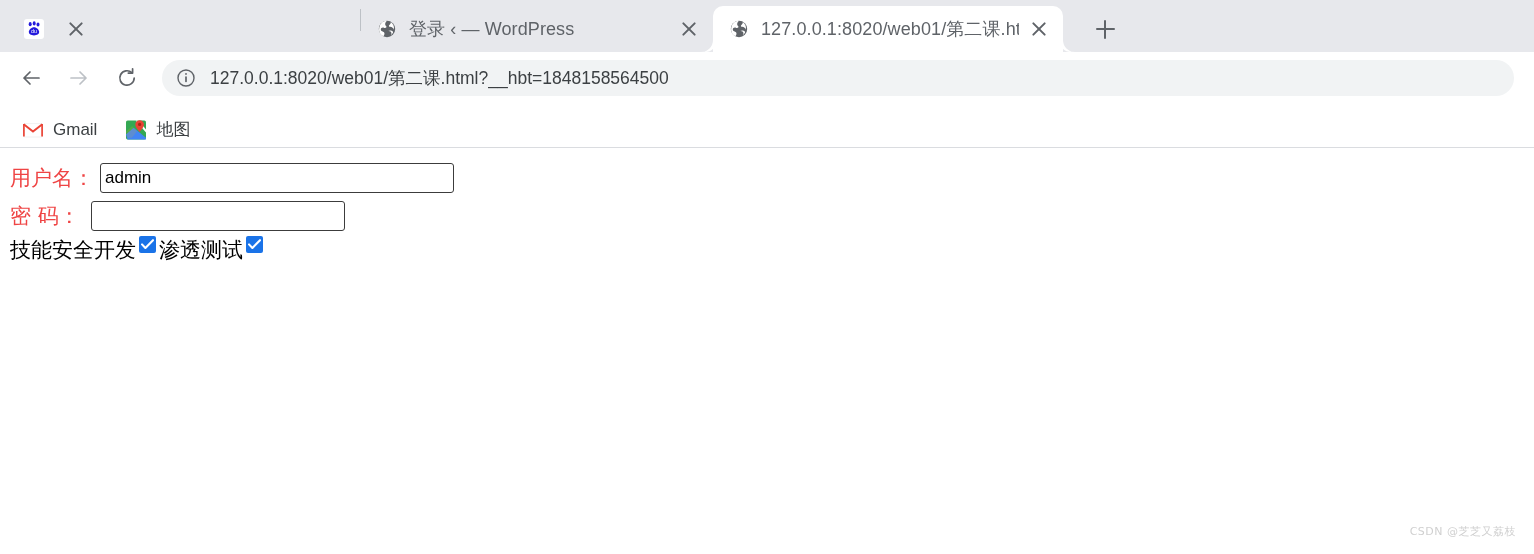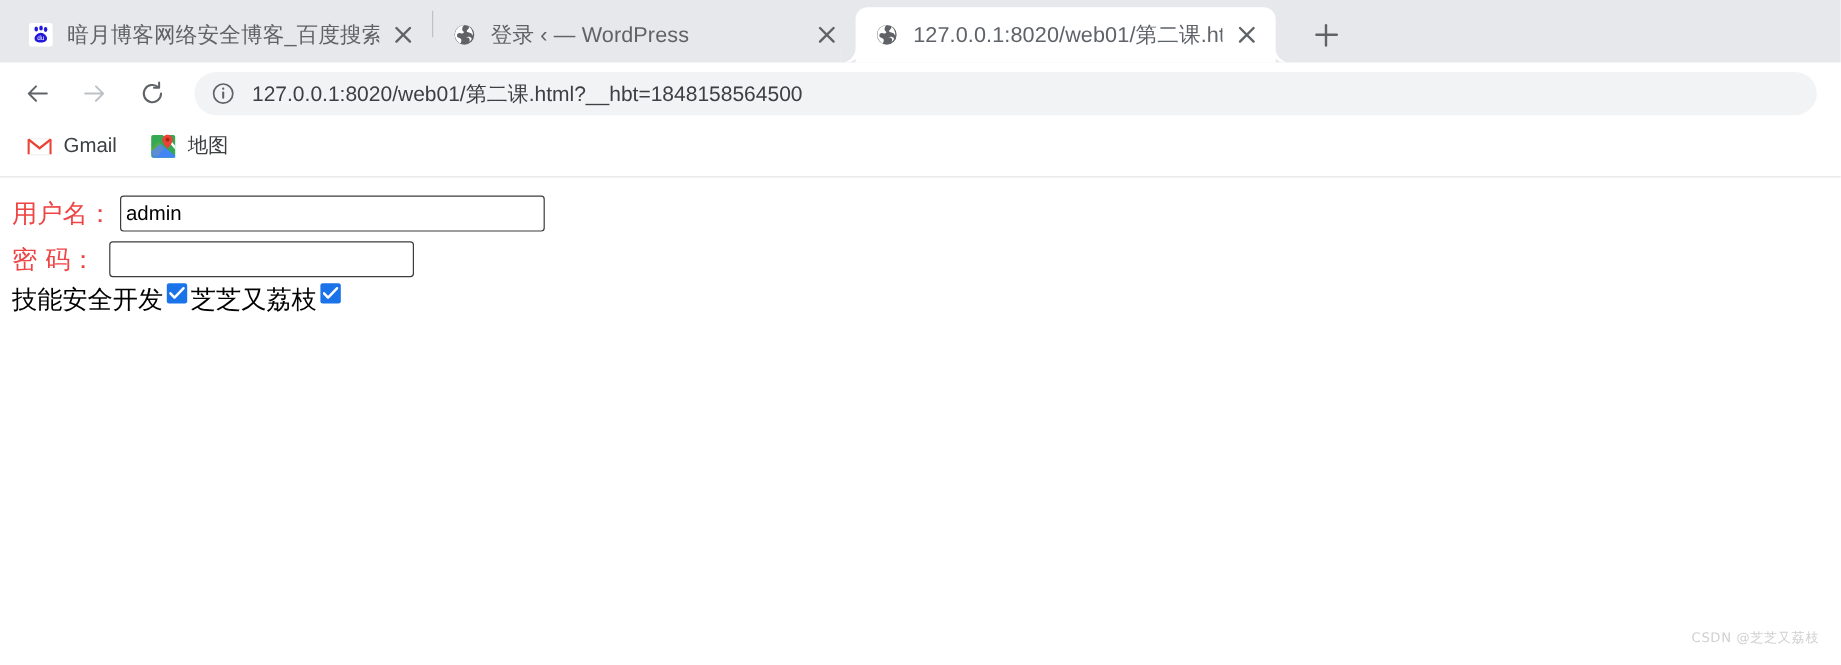--- a/index.html
+++ b/index.html
@@ -184,21 +184,21 @@
     height: 44px;
     background: #ffffff;
     display: flex;
     align-items: center;
     padding-left: 14px;
     box-sizing: border-box;
     border-bottom: 1px solid #dadce0;
   }
   .bookmark {
     display: flex;
-    align-items: flex-start;
+    align-items: flex-end;
     height: 30px;
     padding: 0 8px;
     border-radius: 4px;
     margin-right: 12px;
   }
   .bookmark-icon {
     width: 22px;
     height: 22px;
     flex: 0 0 22px;
     margin-right: 9px;
@@ -288,21 +288,20 @@
     <span class="tab-favicon">
       <svg viewBox="0 0 20 20" width="20" height="20">
         <rect x="0" y="0" width="20" height="20" rx="3" fill="#ffffff"></rect>
         <ellipse cx="6.2" cy="5.2" rx="1.5" ry="2.1" fill="#2319dc"></ellipse>
         <ellipse cx="10.2" cy="4.4" rx="1.5" ry="2.1" fill="#2319dc"></ellipse>
         <ellipse cx="14.0" cy="5.6" rx="1.5" ry="2.0" fill="#2319dc"></ellipse>
         <path d="M10 8.2c2.6 0 5.2 2.6 5.2 4.9 0 2.2-2.2 3.3-5.2 3.3s-5.2-1.1-5.2-3.3c0-2.3 2.6-4.9 5.2-4.9z" fill="#2319dc"></path>
         <text x="10" y="14.4" font-size="5.4" fill="#ffffff" text-anchor="middle" font-family="Liberation Sans, sans-serif">du</text>
       </svg>
     </span>
-    <span class="tab-title">暗月博客网络安全博客_百度搜索</span>
     <span class="tab-close"></span>
   </div>
 
   <div class="tab-separator"></div>
 
   <div class="tab inactive">
     <span class="tab-favicon">
       <svg viewBox="0 0 20 20" width="20" height="20">
         <circle cx="10" cy="10" r="8.2" fill="#5f6368"></circle>
         <path d="M10 1.8c-2 1.6-2.4 4.2-1 5.3 1.6 1.2-.6 2.3-2.1 1.6-1.5-.7-3.2.3-3.1 2 .1 1.8 2.2 1.5 3.2 2.6 1 1.1.4 2.9-.6 3.9A8.2 8.2 0 0 1 10 1.8z" fill="#ffffff"></path>
@@ -413,21 +412,21 @@
     <input class="text-input" id="password-input" type="text" value="" style="">
   </div>
 
   <div class="checkbox-row">
     <span class="cb-label">技能安全开发</span>
     <span class="checkbox">
       <svg width="13" height="11" viewBox="0 0 13 11">
         <path d="M1 5.4l3.4 3.6L12 1.2" fill="none" stroke="#ffffff" stroke-width="2.1" stroke-linecap="round" stroke-linejoin="round"></path>
       </svg>
     </span>
-    <span class="cb-label">芝芝又荔枝</span>
+    <span class="cb-label">渗透测试</span>
     <span class="checkbox">
       <svg width="13" height="11" viewBox="0 0 13 11">
         <path d="M1 5.4l3.4 3.6L12 1.2" fill="none" stroke="#ffffff" stroke-width="2.1" stroke-linecap="round" stroke-linejoin="round"></path>
       </svg>
     </span>
   </div>
 
   <div class="watermark">CSDN @芝芝又荔枝</div>
 </div>
 

